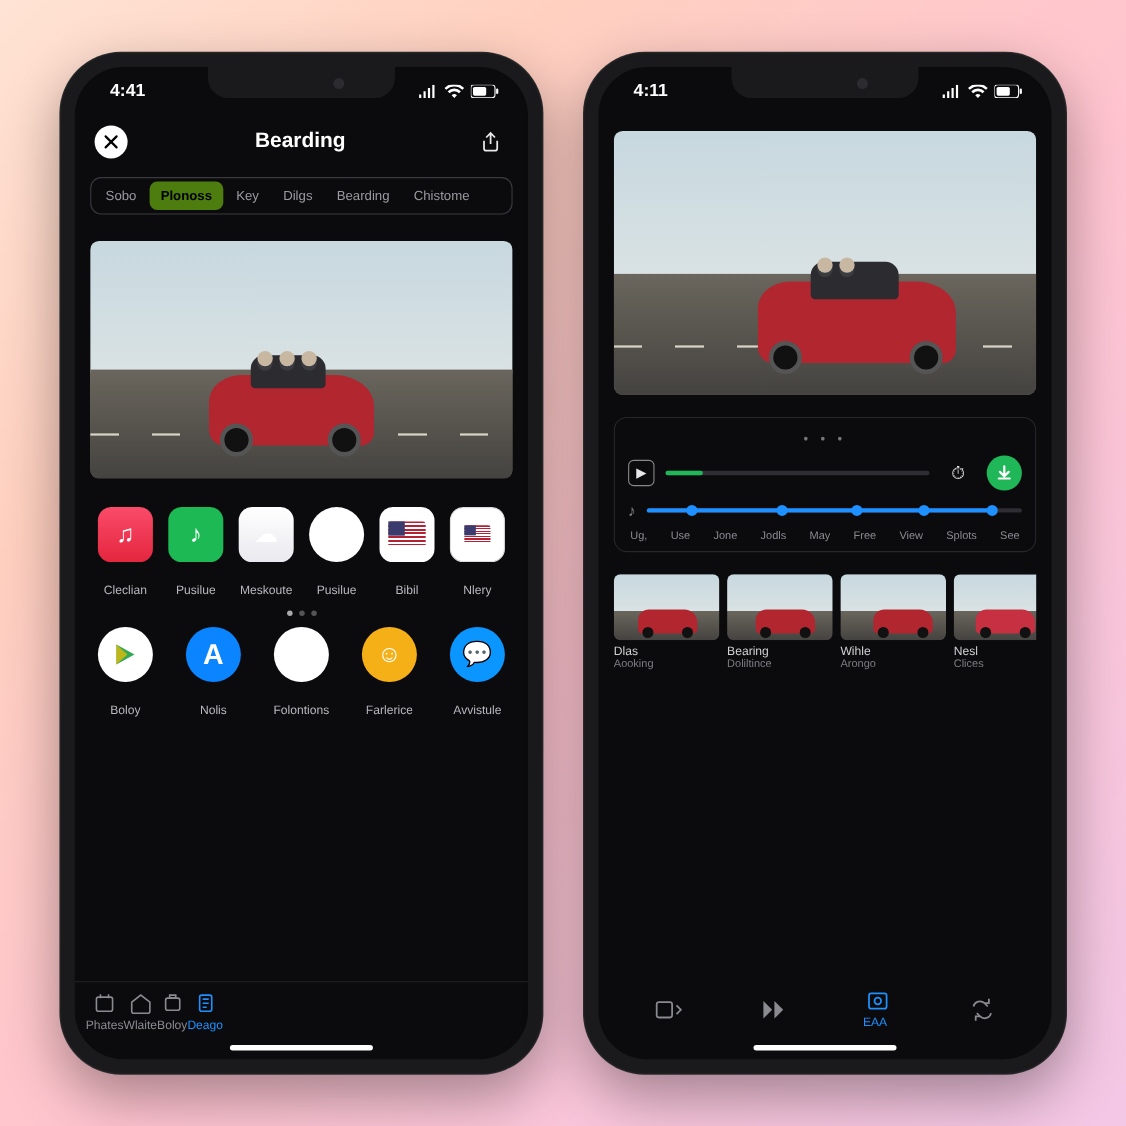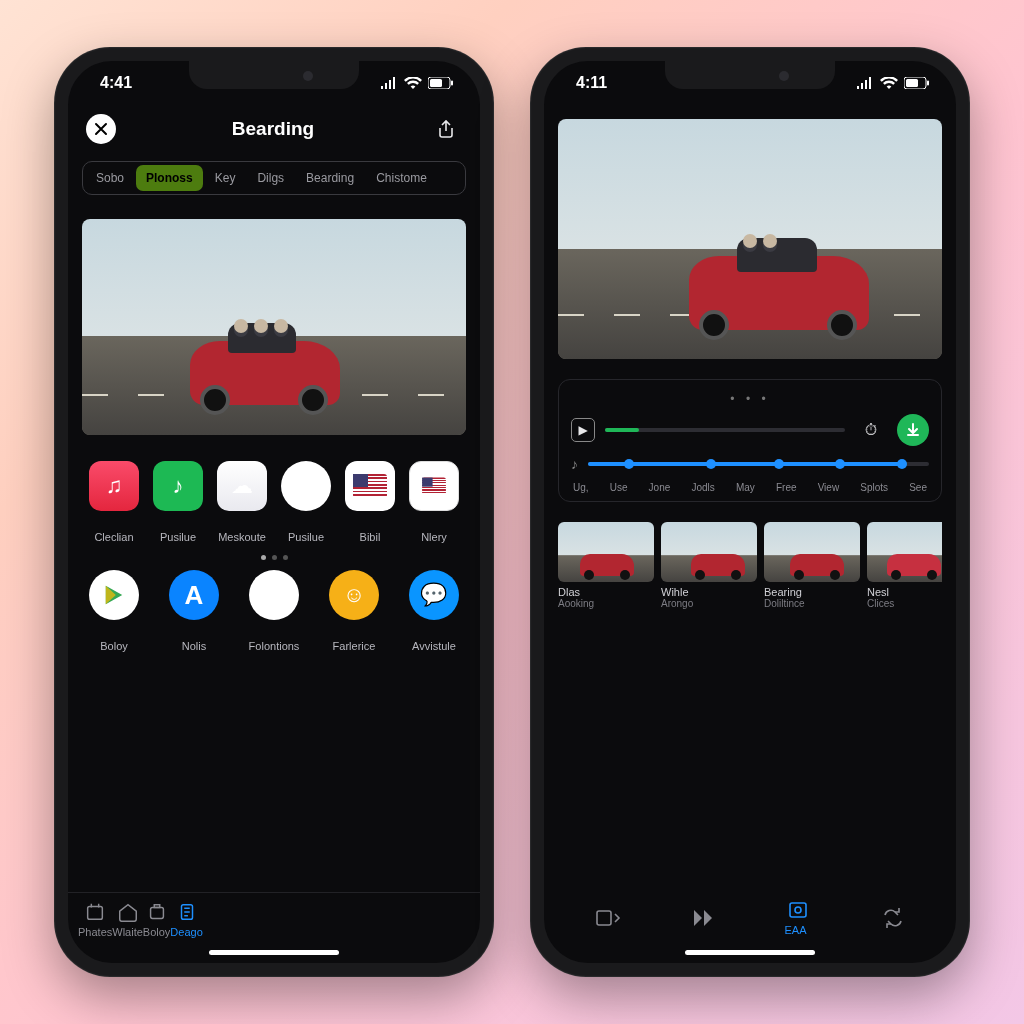--- a/index.html
+++ b/index.html
@@ -369,32 +369,32 @@
           <div class="frame">
             <div class="mini-sky"></div>
             <div class="mini-car"></div>
           </div>
           <div class="t1">Dlas</div>
           <div class="t2">Aooking</div>
         </div>
       <div class="thumb">
           <div class="frame">
             <div class="mini-sky"></div>
-            <div class="mini-car" style="left:30px"></div>
-          </div>
-          <div class="t1">Wihle</div>
-          <div class="t2">Arongo</div>
+            <div class="mini-car" style="left:26px;background:#b22630"></div>
+          </div>
+          <div class="t1">Bearing</div>
+          <div class="t2">Doliltince</div>
         </div>
       <div class="thumb">
           <div class="frame">
             <div class="mini-sky"></div>
-            <div class="mini-car" style="left:26px;background:#b22630"></div>
-          </div>
-          <div class="t1">Bearing</div>
-          <div class="t2">Doliltince</div>
+            <div class="mini-car" style="left:30px"></div>
+          </div>
+          <div class="t1">Wihle</div>
+          <div class="t2">Arongo</div>
         </div>
       <div class="thumb">
           <div class="frame">
             <div class="mini-sky"></div>
             <div class="mini-car" style="left:20px;background:#c63040"></div>
           </div>
           <div class="t1">Nesl</div>
           <div class="t2">Clices</div>
         </div>
     </div>

